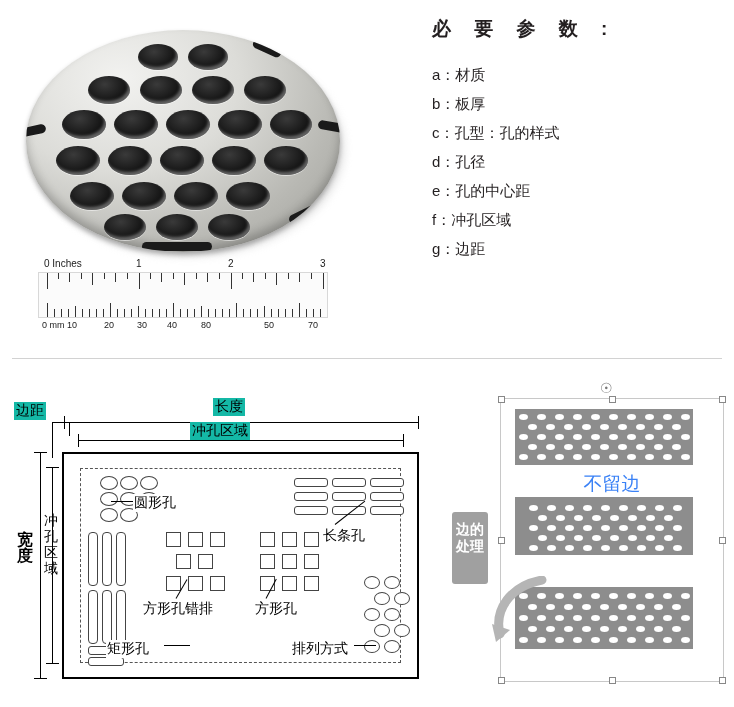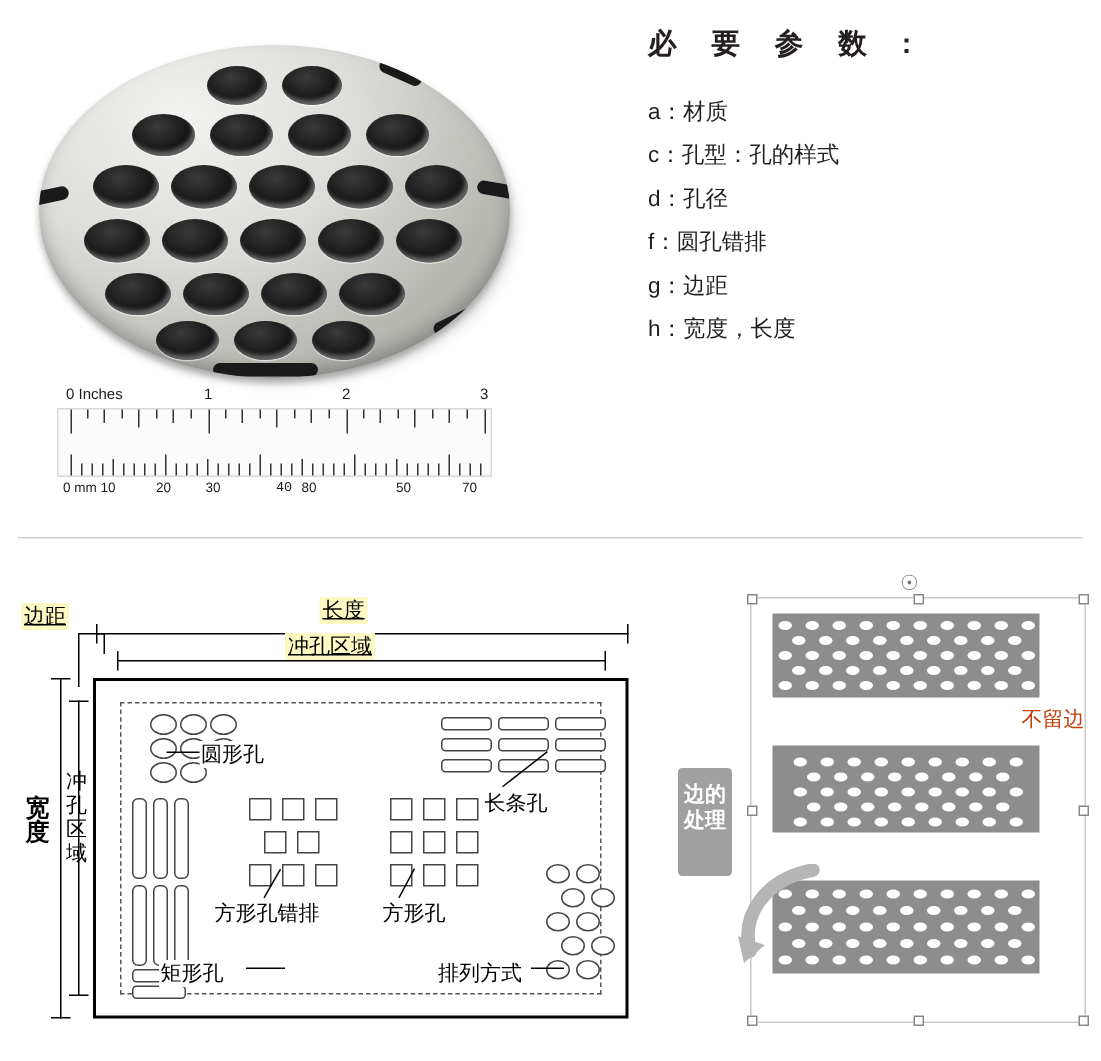--- a/index.html
+++ b/index.html
@@ -145,24 +145,23 @@
     box-sizing: border-box;
   }
   .dim-line {
     position: absolute;
     background: #000;
   }
   .dim-label {
     position: absolute;
     font-size: 14px;
     color: #000;
-    background: #fef9c3;
+    background: #14b8a6;
     padding: 0 2px;
     white-space: nowrap;
-    text-decoration: underline;
   }
   .dim-label-v {
     position: absolute;
     font-size: 14px;
     color: #000;
     background: #fff;
     width: 16px;
     text-align: center;
     line-height: 16px;
     white-space: normal;
@@ -242,23 +241,23 @@
     overflow: hidden;
   }
   .sheet-hole {
     position: absolute;
     width: 9px; height: 6px;
     border-radius: 50%;
     background: #ffffff;
   }
   .sheet-caption {
     position: absolute;
-    font-size: 14px;
-    color: #c2410c;
-    text-align: right;
+    font-size: 19px;
+    color: #3b82f6;
+    text-align: center;
     white-space: nowrap;
   }
   #rotate-icon {
     position: absolute;
     left: 148px; top: 0px;
     width: 16px; height: 16px;
     color: #777;
     font-size: 14px;
   }
   #curve-arrow {
@@ -386,34 +385,35 @@
       <div class="tick" style="left:253px;top:36px;height:8px;"></div>
       <div class="tick" style="left:260px;top:30px;height:14px;"></div>
       <div class="tick" style="left:267px;top:36px;height:8px;"></div>
       <div class="tick" style="left:274px;top:36px;height:8px;"></div>
       <div class="tick" style="left:281px;top:36px;height:8px;"></div>
     </div>
 
     <div class="ruler-label ruler-label-bot" style="left:4px;">0 mm 10</div>
     <div class="ruler-label ruler-label-bot" style="left:66px;">20</div>
     <div class="ruler-label ruler-label-bot" style="left:99px;">30</div>
-    <div class="ruler-label ruler-label-bot" style="left:146px;font-family:Liberation Mono, monospace;">40</div>
+    <div class="ruler-label ruler-label-bot" style="left:129px;">40</div>
     <div class="ruler-label ruler-label-bot" style="left:163px;">80</div>
     <div class="ruler-label ruler-label-bot" style="left:226px;">50</div>
     <div class="ruler-label ruler-label-bot" style="left:270px;">70</div>
   </div>
 
   <div id="params">
     <div id="params-title">必 要 参 数 :</div>
     <div class="param-row">a：材质</div>
+    <div class="param-row">b：板厚</div>
     <div class="param-row">c：孔型：孔的样式</div>
     <div class="param-row">d：孔径</div>
-    <div class="param-row">f：圆孔错排</div>
+    <div class="param-row">e：孔的中心距</div>
+    <div class="param-row">f：冲孔区域</div>
     <div class="param-row">g：边距</div>
-    <div class="param-row">h：宽度，长度</div>
   </div>
 </div>
 
 <div id="divider"></div>
 
 <div id="bottom-section">
 
   <div id="drawing">
 
     <div class="dim-label" style="left:6px;top:30px;">边距</div>

